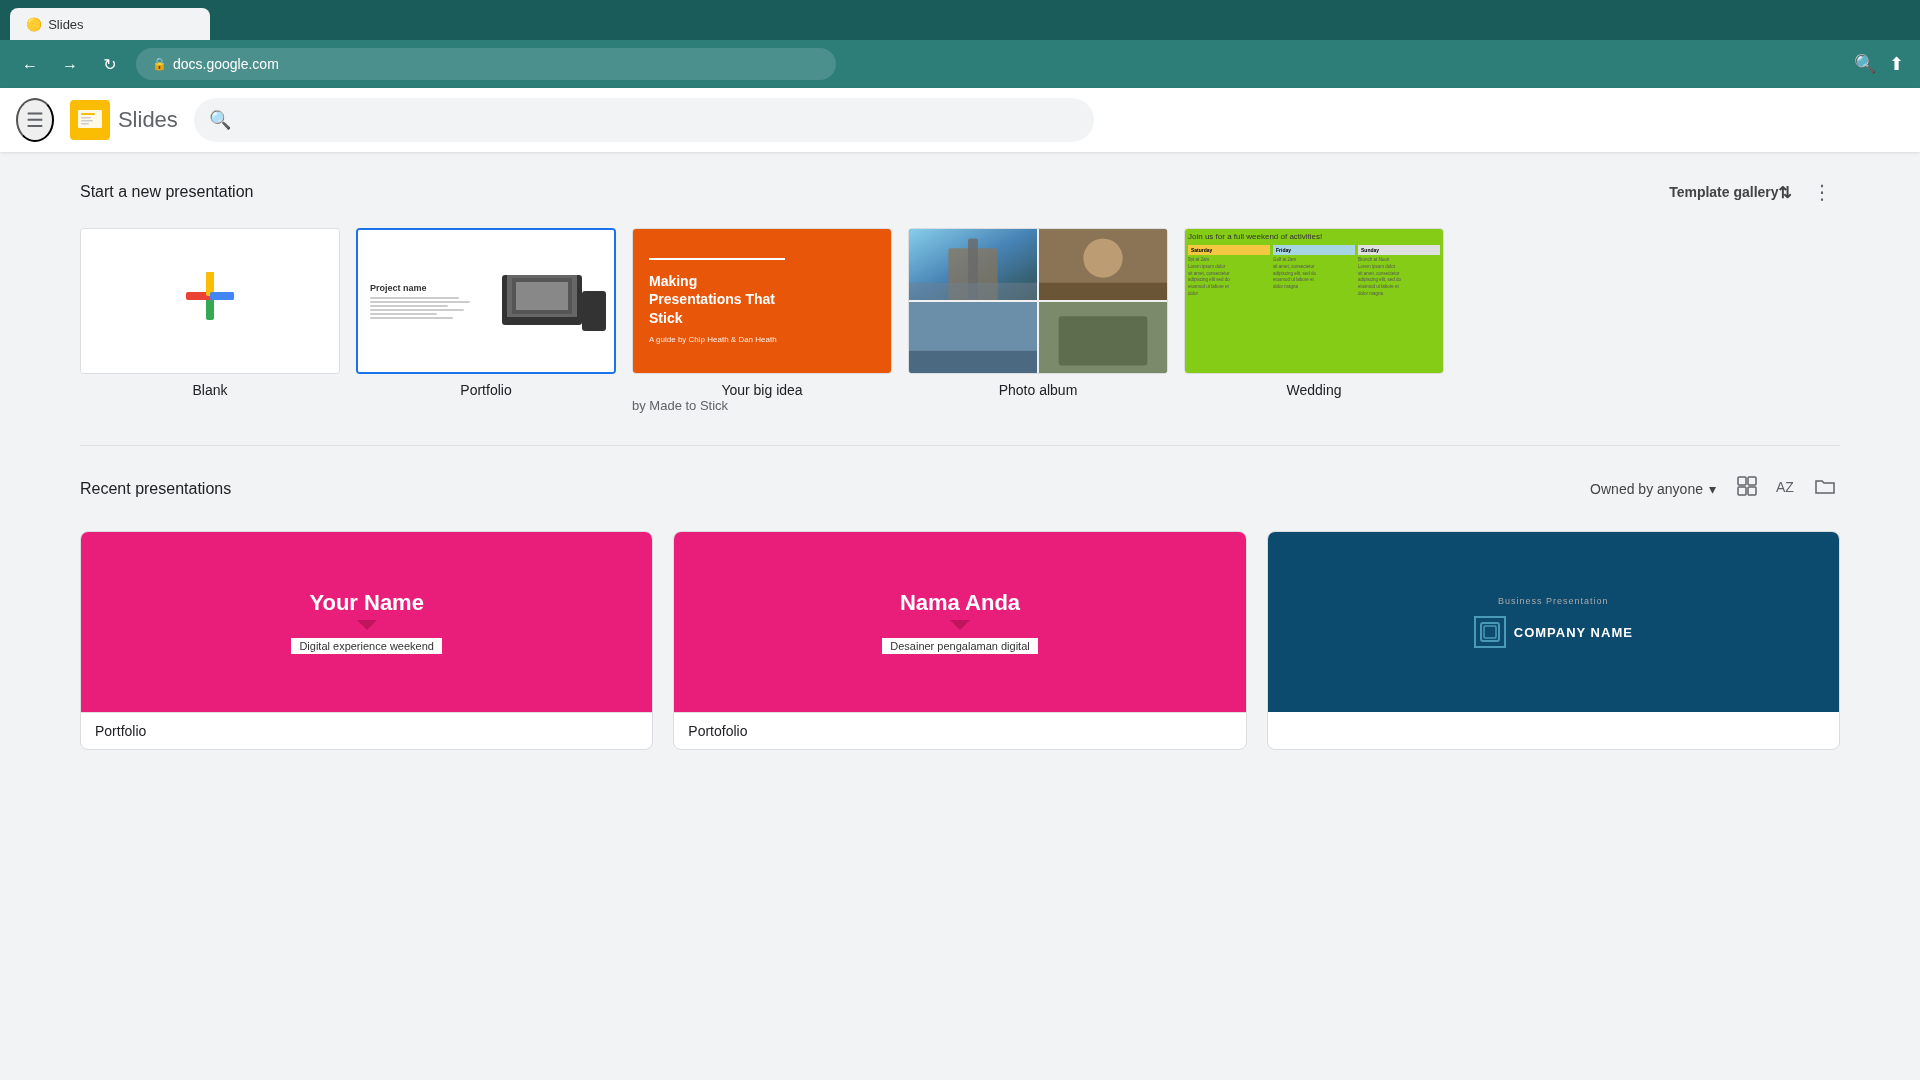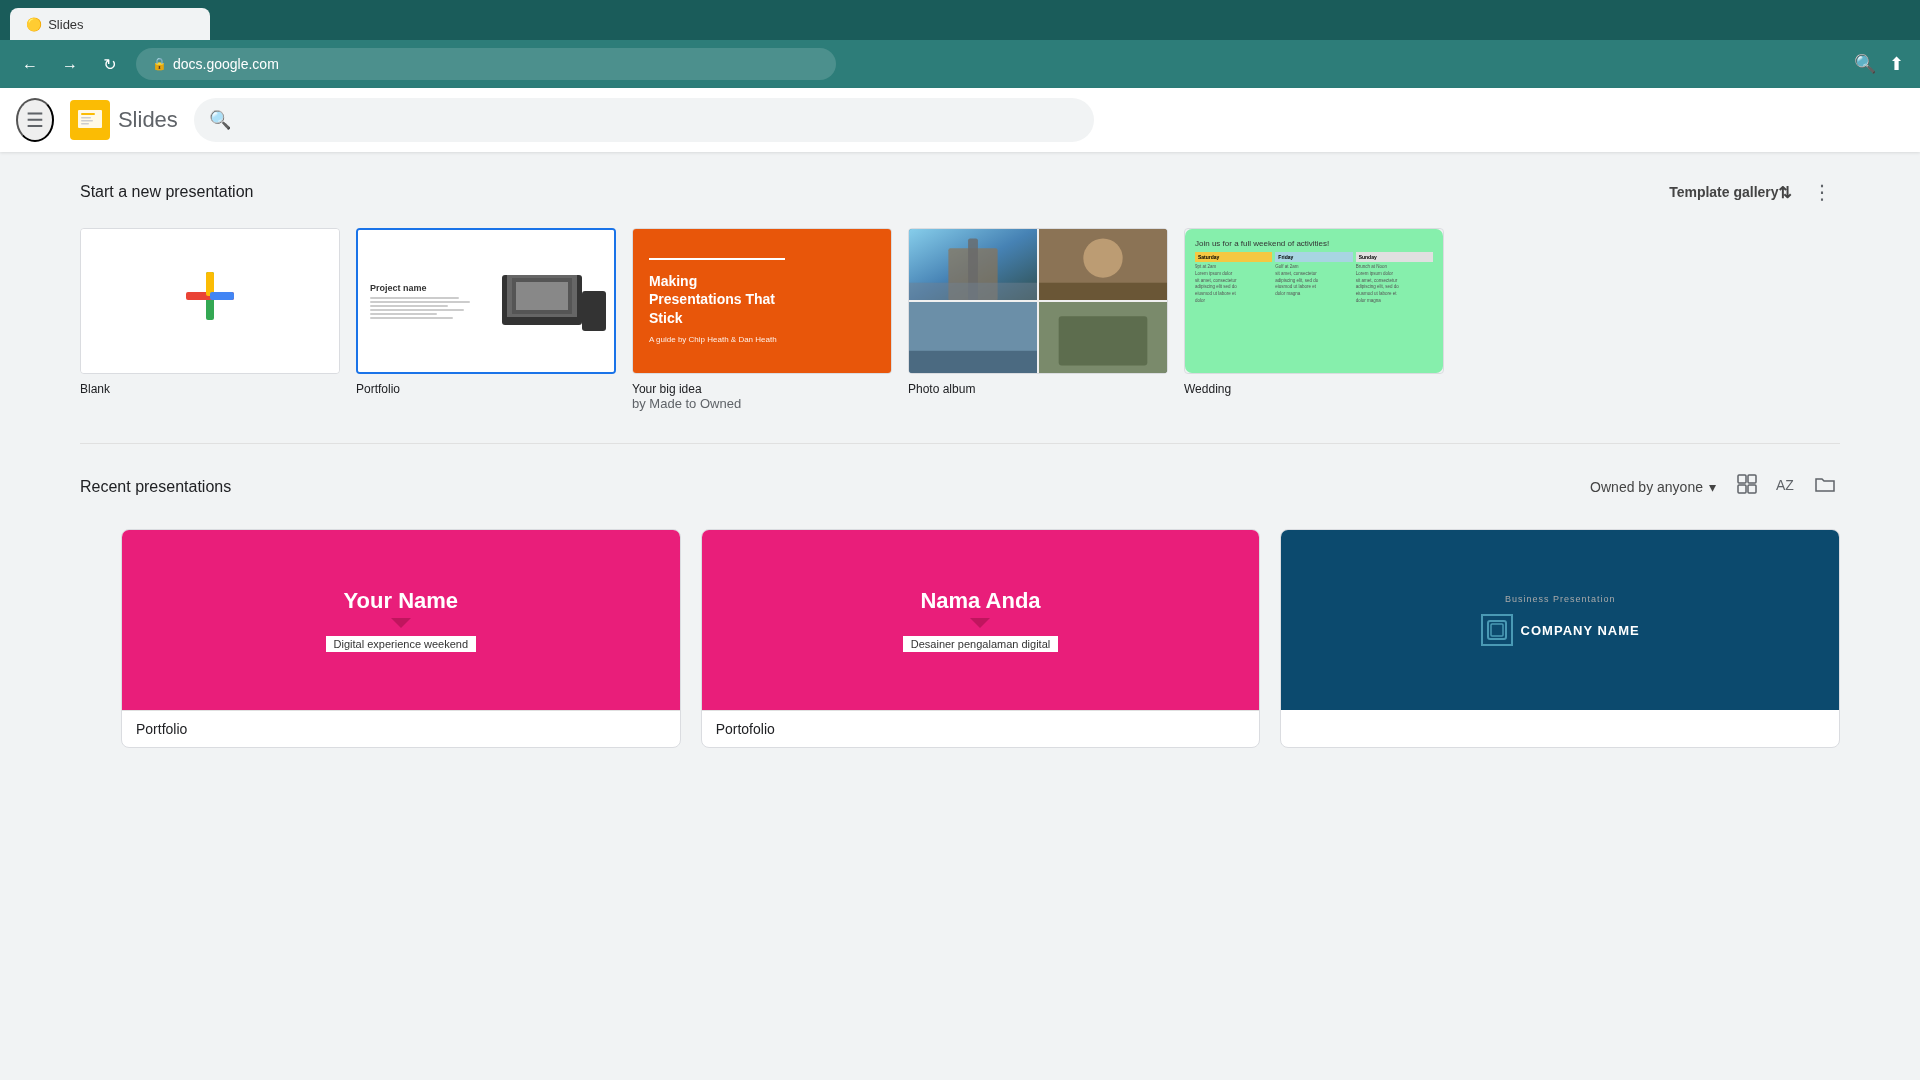--- a/index.html
+++ b/index.html
@@ -189,22 +189,23 @@
       overflow: hidden;
       border: 1px solid #dadce0;
       transition: box-shadow 0.2s;
       position: relative;
     }
     .template-thumb.selected {
       border: 2px solid #1a73e8;
     }
     .template-label {
       margin-top: 8px;
-      font-size: 12px;
+      font-size: 14px;
       color: #202124;
+      text-align: center;
     }
     .template-sublabel {
       font-size: 13px;
       color: #5f6368;
     }
 
     
     .blank-thumb {
       background: white;
       width: 100%;
@@ -321,25 +322,24 @@
     .photo-cell {
       overflow: hidden;
     }
     .photo-cell-1 { background: linear-gradient(135deg, #4a90a4, #2c5f6e); position: relative; }
     .photo-cell-2 { background: linear-gradient(135deg, #8b7355, #5c4a2a); }
     .photo-cell-3 { background: linear-gradient(135deg, #6b8fa8, #3d5a70); }
     .photo-cell-4 { background: linear-gradient(135deg, #7a8a6b, #4a5a3b); }
 
     
     .wedding-thumb {
-      background: #86efac;
+      background: #84cc16;
       width: 100%;
       height: 100%;
-      padding: 10px;
-      border-radius: 7px;
+      padding: 3px;
     }
 
     
     .divider {
       height: 1px;
       background: #e0e0e0;
       margin: 32px 0 24px;
     }
 
     
@@ -382,21 +382,20 @@
       font-size: 20px;
       padding: 4px;
       border-radius: 4px;
     }
 
     
     .recent-grid {
       display: grid;
       grid-template-columns: repeat(3, 1fr);
       gap: 20px;
-      margin-left: 41px;
     }
     .recent-card {
       cursor: pointer;
       border-radius: 8px;
       overflow: hidden;
       border: 1px solid #dadce0;
       background: white;
     }
     .recent-thumb {
       height: 180px;
@@ -579,21 +578,21 @@
 
     <div class="template-card">
       <div class="template-thumb">
         <div class="bigidea-thumb">
           <div class="bigidea-bar"></div>
           <div class="bigidea-title">Making<br>Presentations That<br>Stick</div>
           <div class="bigidea-subtitle">A guide by Chip Heath &amp; Dan Heath</div>
         </div>
       </div>
       <div class="template-label">Your big idea</div>
-      <div class="template-sublabel">by Made to Owned</div>
+      <div class="template-sublabel">by Made to Stick</div>
     </div>
 
     <div class="template-card">
       <div class="template-thumb">
         <div class="photoalbum-thumb">
           <div class="photo-cell photo-cell-1">
             <svg width="100%" height="100%" viewBox="0 0 130 73" preserveAspectRatio="xMidYMid slice">
               <defs>
                 <linearGradient id="g1" x1="0%" y1="0%" x2="100%" y2="100%">
                   <stop offset="0%" style="stop-color:#87CEEB"></stop>

